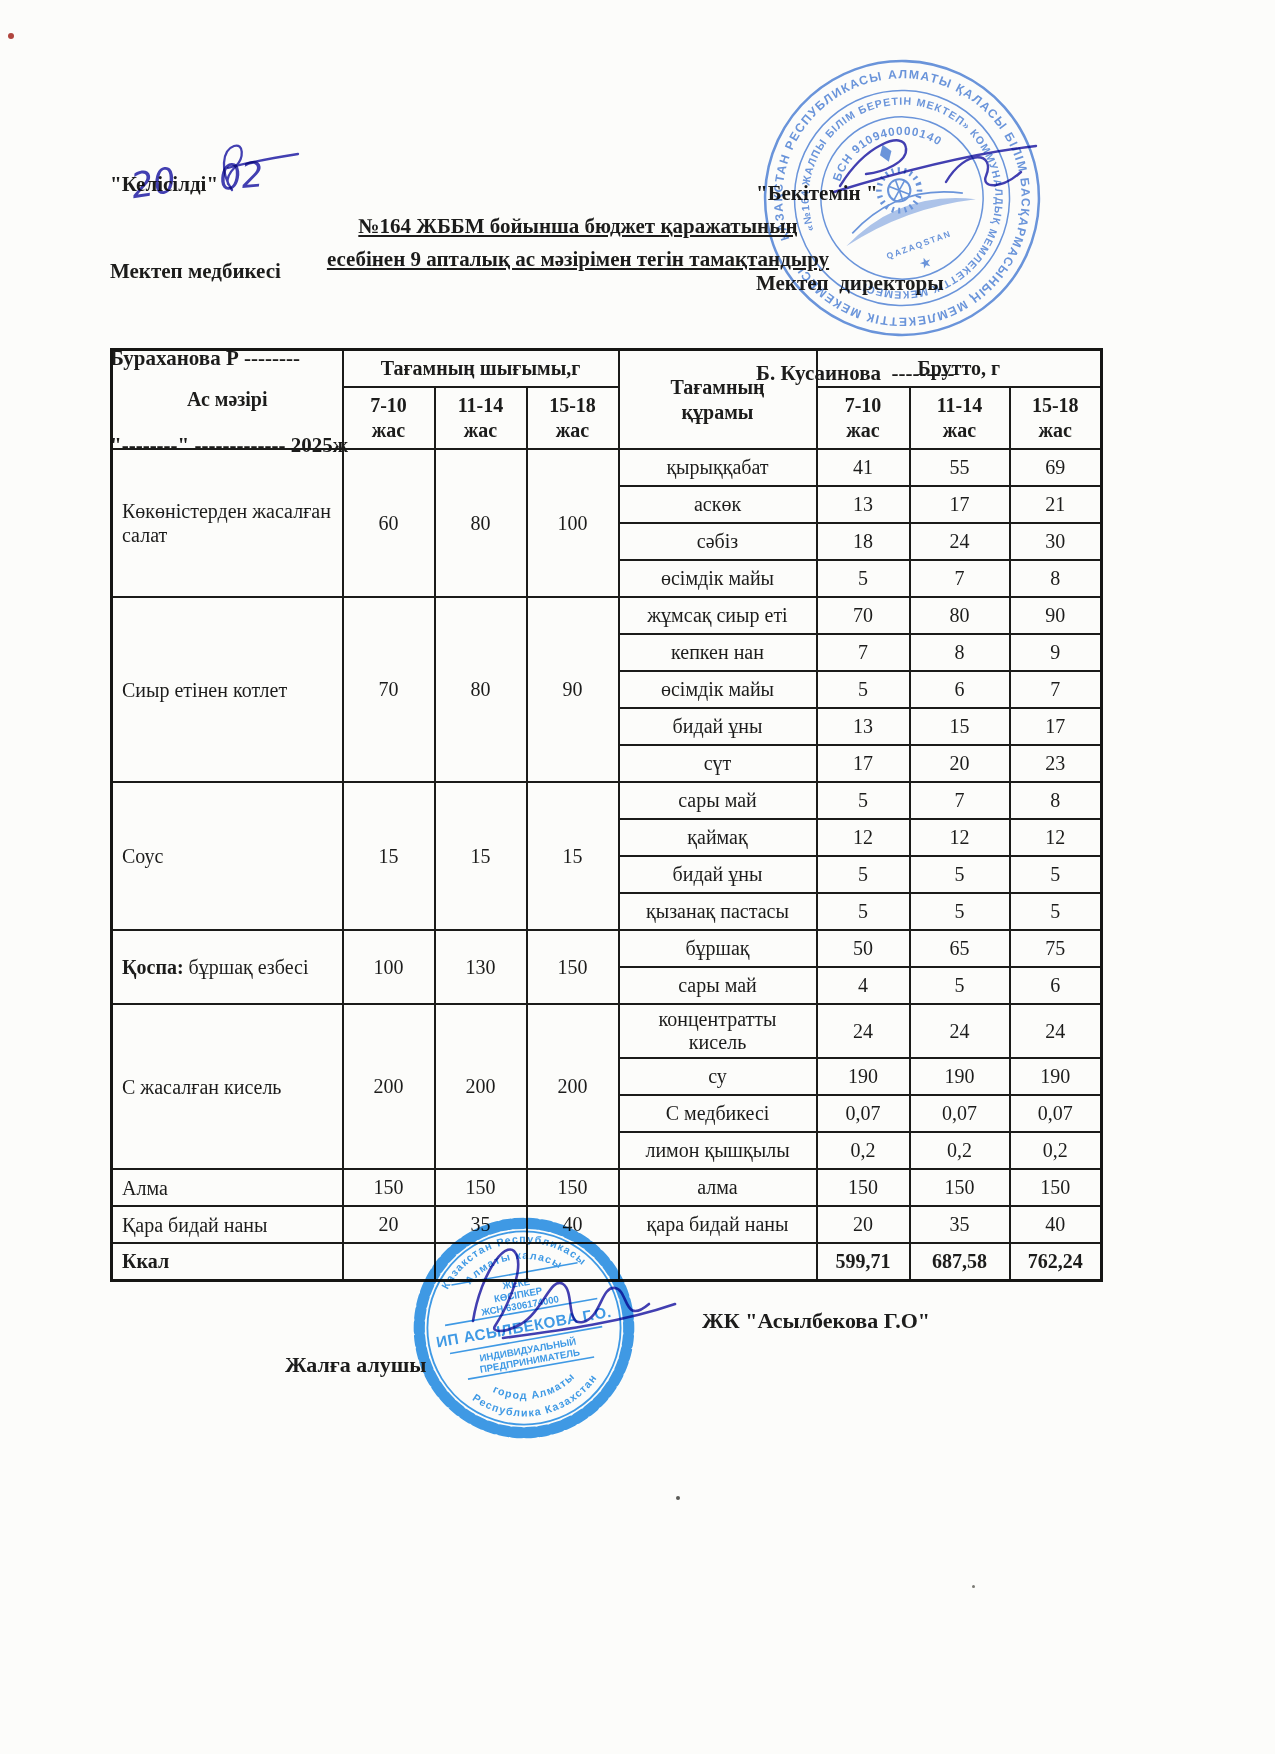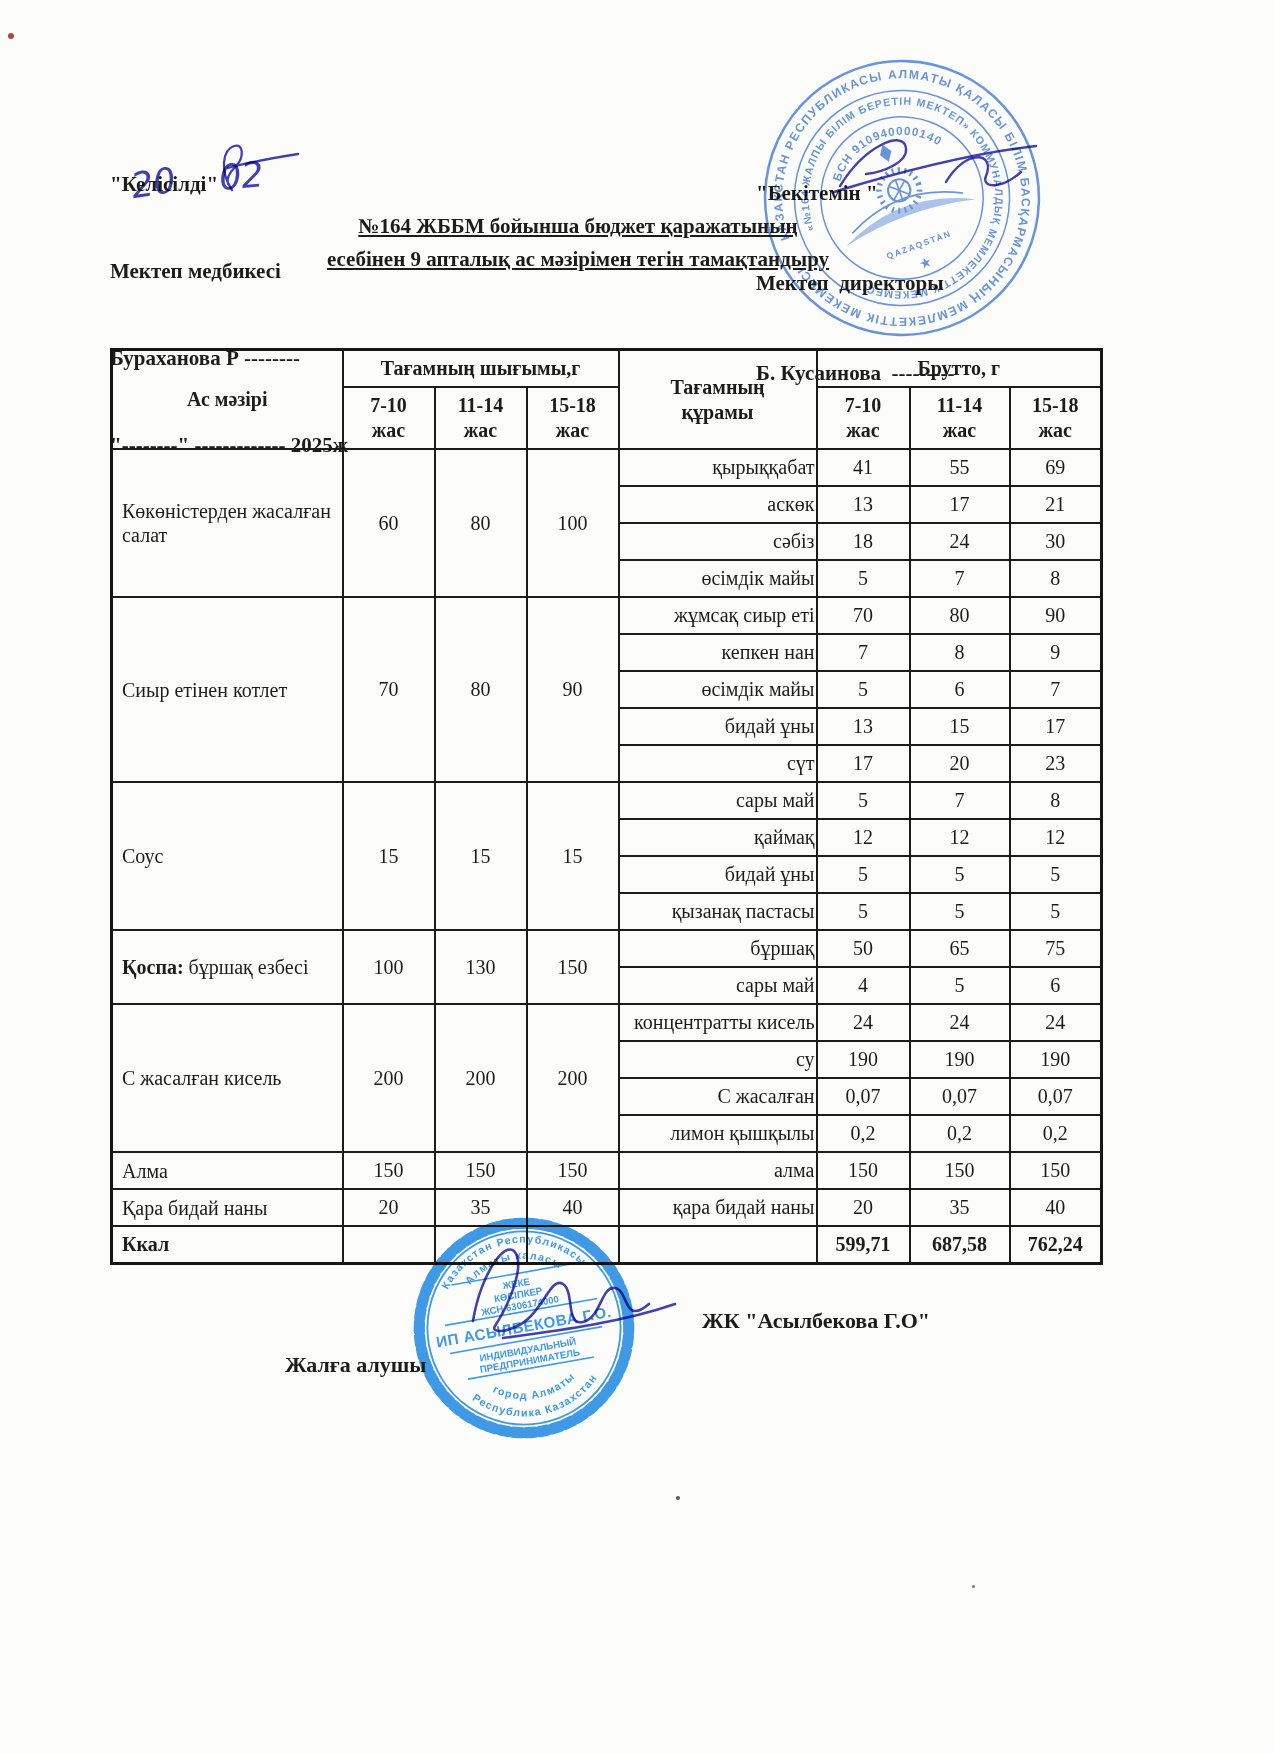--- a/index.html
+++ b/index.html
@@ -22,21 +22,21 @@
            font-size:21px; font-weight:bold; line-height:33px;text-decoration:underline; }
   table.menu {
     position:absolute; left:110px; top:348px; width:990px;
     border-collapse:collapse; table-layout:fixed; font-size:20px;
     border:3px solid #161614;
   }
   .menu th, .menu td { border:2px solid #1b1b19; vertical-align:middle; }
   .menu thead th { font-weight:bold; text-align:center; padding:5px 2px; line-height:1.25; }
   .pre { white-space:pre-line; }
   .menu td.dish { text-align:left; padding:3px 9px; line-height:1.2;font-family:Liberation Serif, serif; }
-  .menu td.ing  { text-align:right; padding:3px 1px; height:37px; line-height:1.15; }
+  .menu td.ing  { text-align:center; padding:3px 9px; height:37px; line-height:1.15; }
   .menu td.num  { text-align:center; padding:3px 2px; }
   .footer-left  { position:absolute; left:285px; top:1308px; font-size:22px; font-weight:bold;margin-top:44px; }
   .footer-right { position:absolute; left:702px; top:1308px; font-size:22px; font-weight:bold; }
   .stamp-top {
     position:absolute; left:760px; top:56px; width:284px; height:284px;
     opacity:.82; mix-blend-mode:multiply; transform:rotate(-6deg);
   }
   .stamp-bottom {
     position:absolute; left:402px; top:1206px; width:244px; height:244px;
     opacity:.92; mix-blend-mode:multiply;
@@ -275,21 +275,21 @@
           <td class="num">24</td>
           <td class="num">24</td>
         </tr>
         <tr>
           <td class="ing">су</td>
           <td class="num">190</td>
           <td class="num">190</td>
           <td class="num">190</td>
         </tr>
         <tr>
-          <td class="ing">С жасалған</td>
+          <td class="ing">С медбикесі</td>
           <td class="num">0,07</td>
           <td class="num">0,07</td>
           <td class="num">0,07</td>
         </tr>
         <tr>
           <td class="ing">лимон қышқылы</td>
           <td class="num">0,2</td>
           <td class="num">0,2</td>
           <td class="num">0,2</td>
         </tr>

